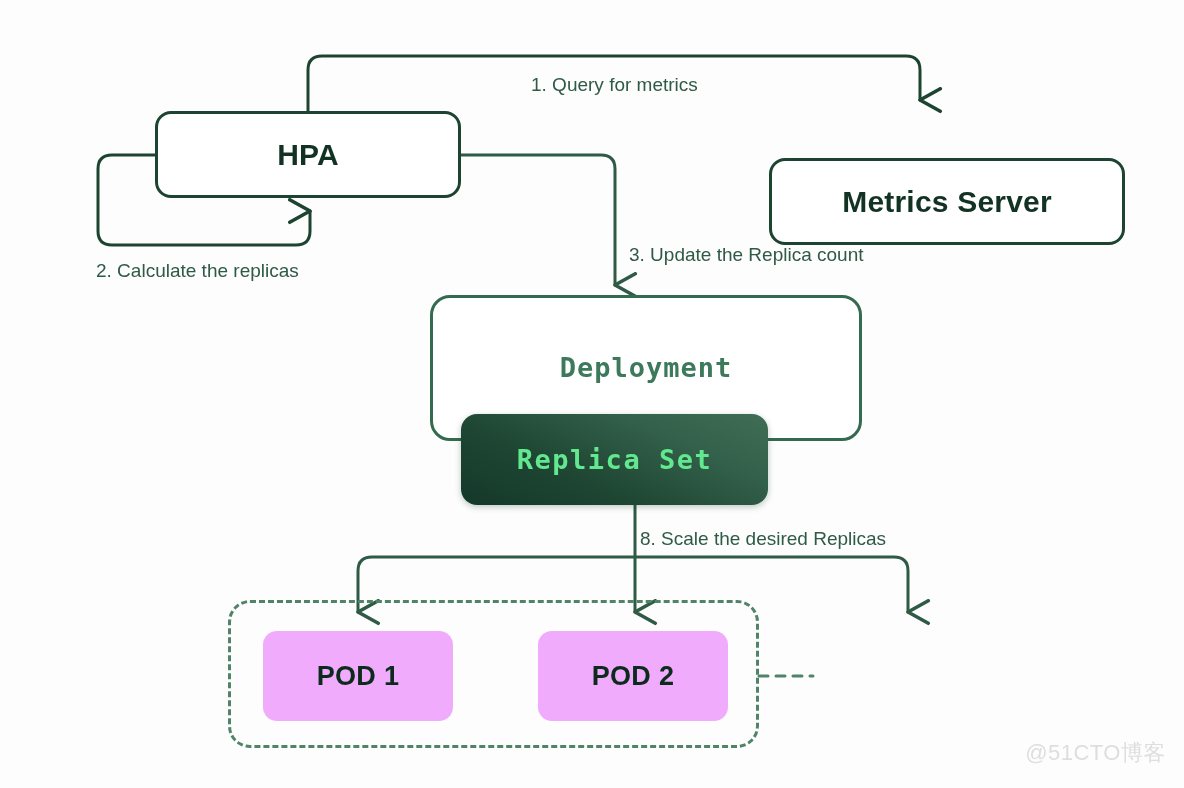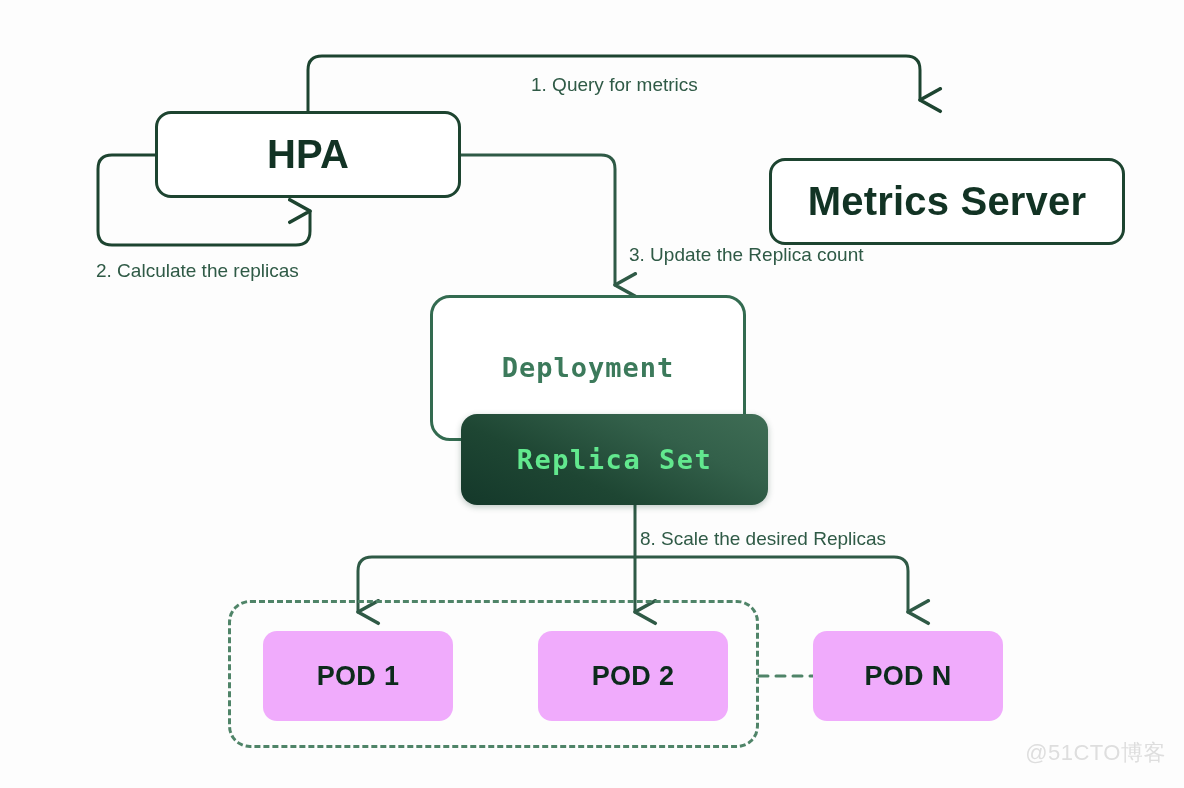--- a/index.html
+++ b/index.html
@@ -31,31 +31,31 @@
     align-items: center;
     justify-content: center;
     z-index: 3;
   }
   .outline-node {
     background: #ffffff;
     border: 3px solid #1d4430;
     border-radius: 16px;
   }
   .outline-node .node-label {
-    font-size: 40px;
+    font-size: 30px;
     font-weight: bold;
     color: #123324;
     letter-spacing: 0.2px;
   }
 
   #node-hpa { left: 155px; top: 111px; width: 306px; height: 87px; }
   #node-metrics-server { left: 769px; top: 110px; width: 356px; height: 87px; margin-top: 48px; }
 
   #node-deployment {
-    left: 430px; top: 295px; width: 316px; height: 146px;
+    left: 430px; top: 295px; width: 432px; height: 146px;
     border-color: #336b50;
     border-radius: 20px;
     align-items: flex-start;
     padding-top: 54px;
   }
   #node-deployment .node-label {
     font-family: "DejaVu Sans Mono", monospace;
     font-size: 27px;
     font-weight: bold;
     color: #3c7a5b;
@@ -176,23 +176,20 @@
   </div>
 
   <div id="pod-group-border"></div>
 
   <div class="node pod-node" id="pod-1">
     <span class="node-label">POD 1</span>
   </div>
   <div class="node pod-node" id="pod-2">
     <span class="node-label">POD 2</span>
   </div>
-  <div class="node pod-node" id="pod-n">
-    <span class="node-label">POD N</span>
-  </div>
 
   <div class="step-label" id="step-1-label">1.  Query for metrics</div>
   <div class="step-label" id="step-2-label">2. Calculate the replicas</div>
   <div class="step-label" id="step-3-label">3. Update the Replica count</div>
   <div class="step-label" id="step-4-label">8. Scale the desired Replicas</div>
 
   <div id="watermark">@51CTO博客</div>
 
 </div>
 

